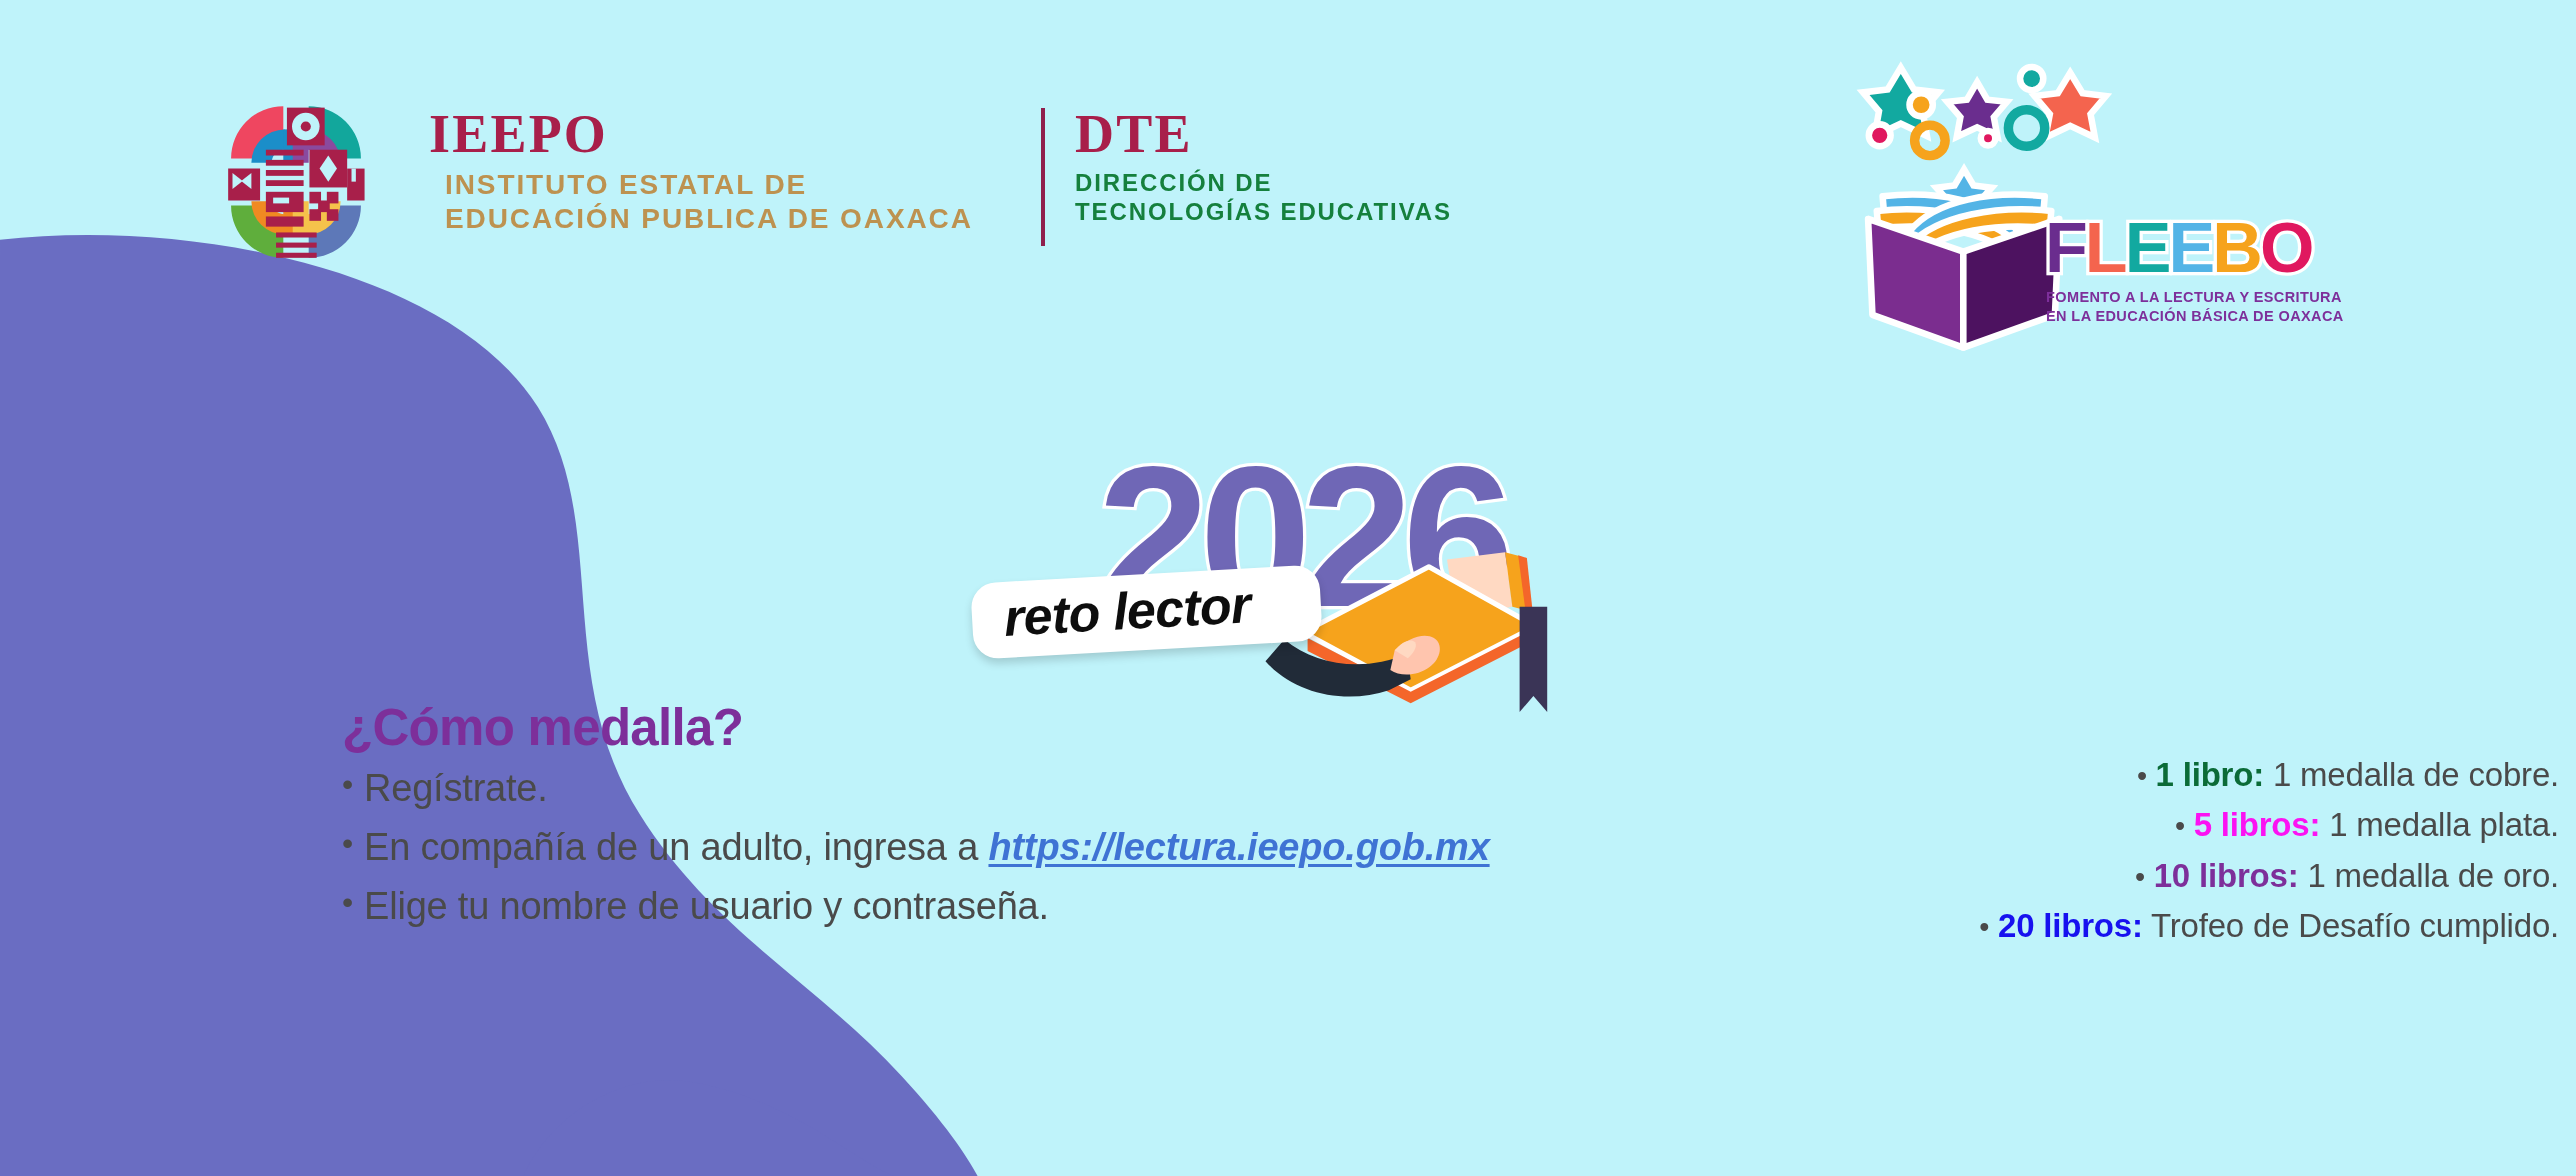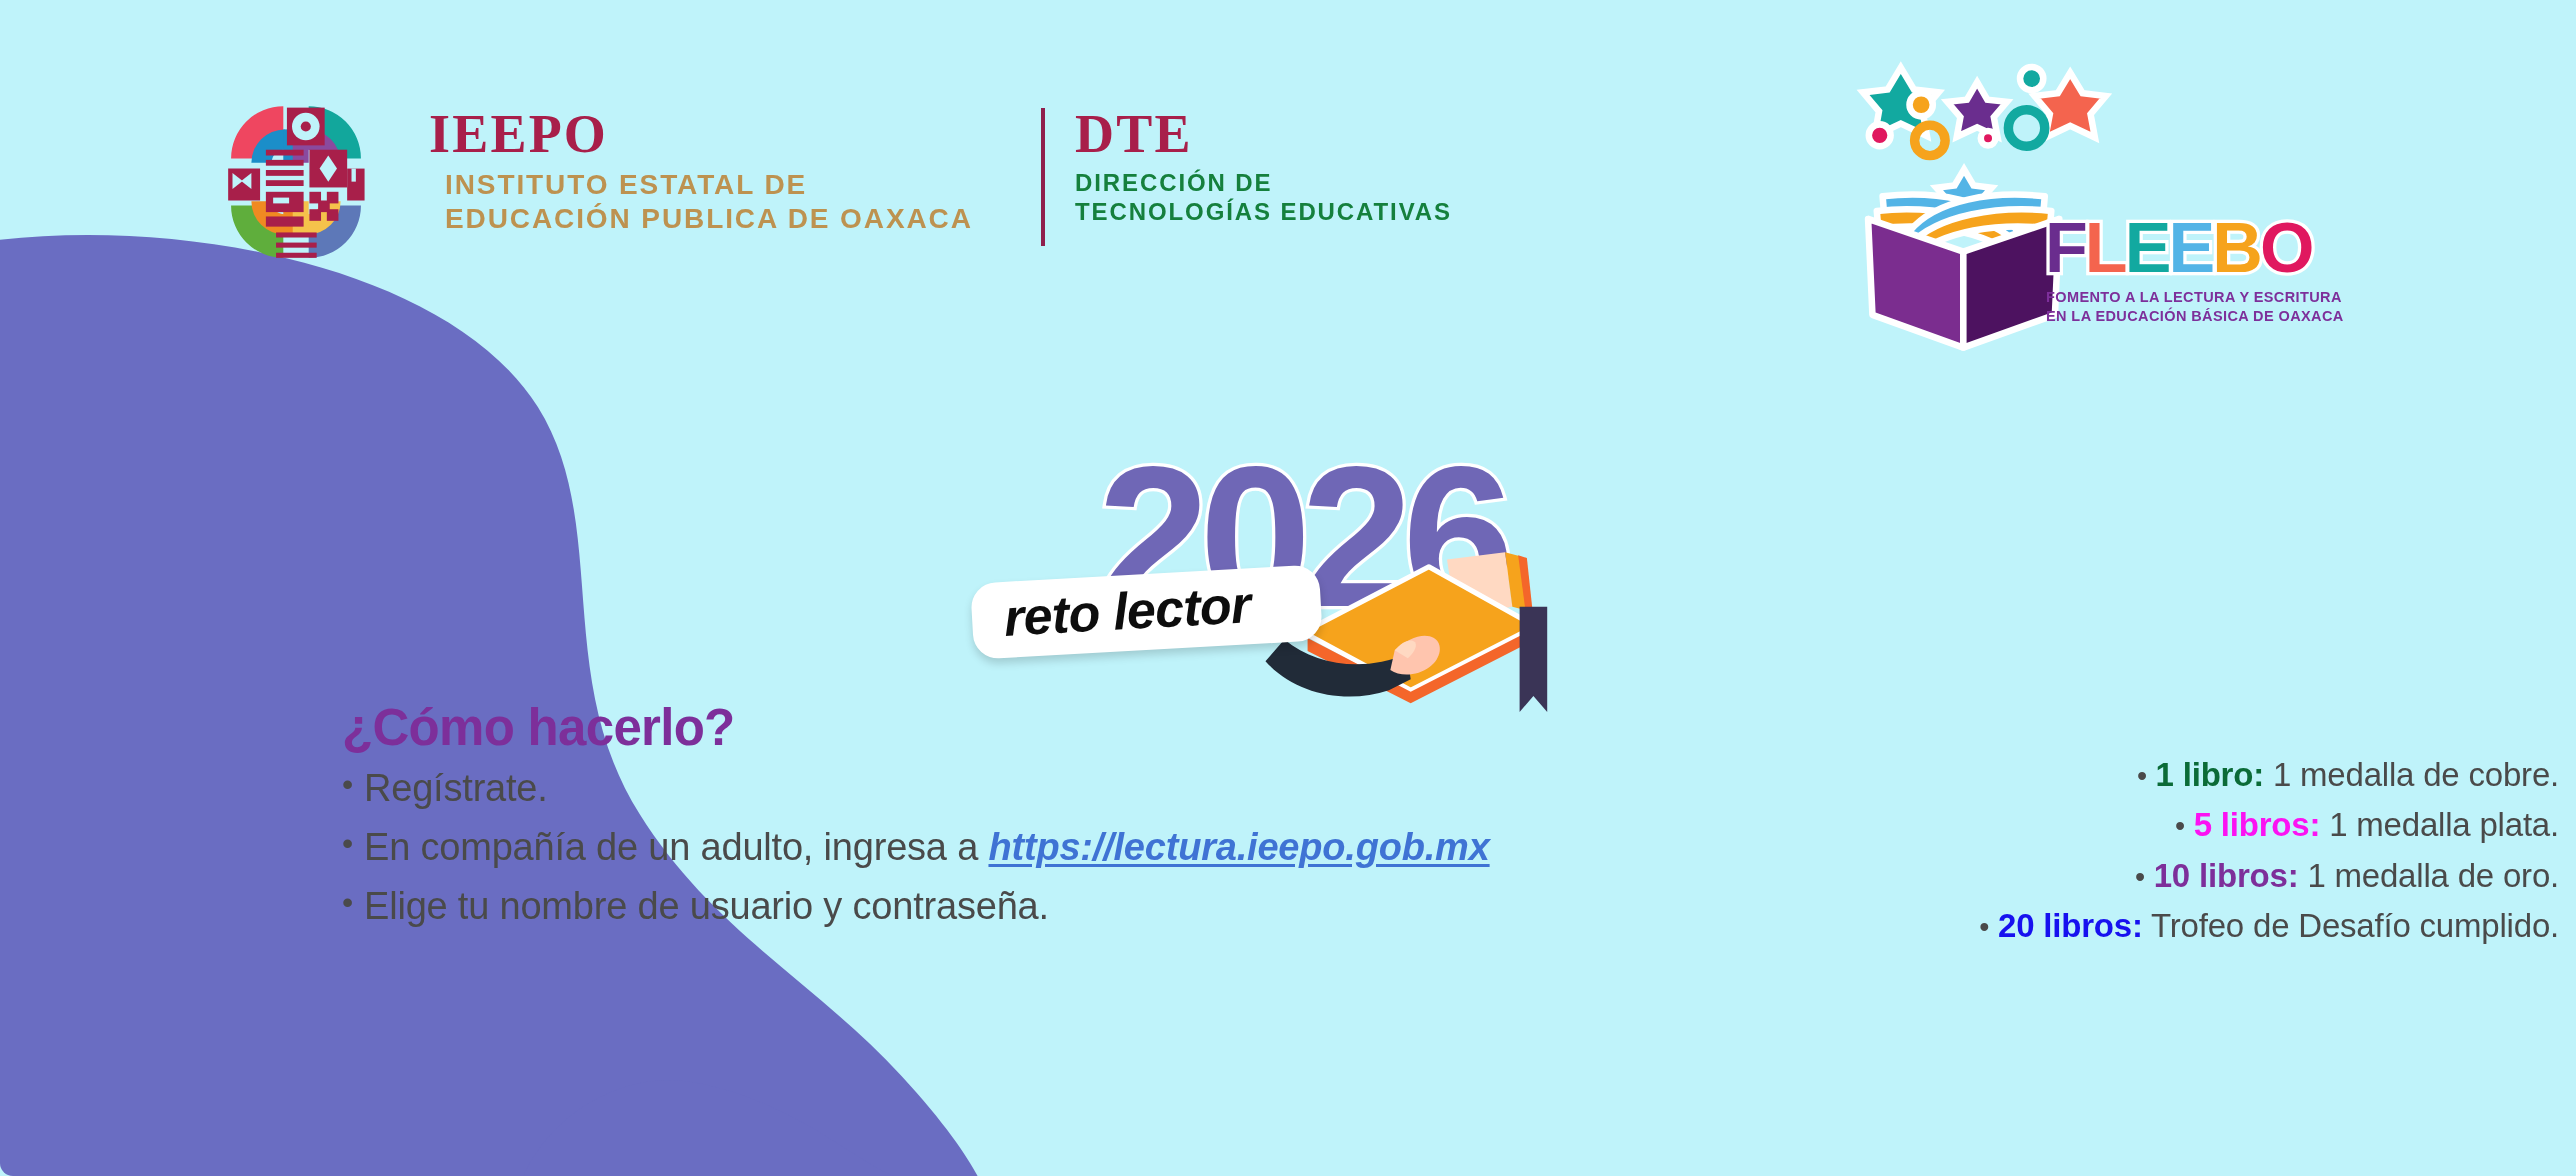--- a/index.html
+++ b/index.html
@@ -3,21 +3,21 @@
 <meta charset="utf-8">
 <style>
   html,body{margin:0;padding:0;}
   body{
     width:2576px;height:1176px;
     background:#bff3fa;
     font-family:"Liberation Sans", sans-serif;
     overflow:hidden;
     position:relative;
   }
-  .stage{position:absolute;inset:0;overflow:hidden;border-radius:13px;}
+  .stage{position:absolute;inset:0;overflow:hidden;}
 
   
   .blob{position:absolute;left:0;top:0;width:1381px;height:1176px;pointer-events:none;}
 
   
   .header{position:absolute;left:0;top:0;width:2576px;height:342px;}
 
   .ieepo-lock{position:absolute;left:218px;top:93px;width:156px;height:178px;}
   .ieepo-text{position:absolute;left:429px;top:109px;}
   .ieepo-title{
@@ -266,21 +266,21 @@
       <path d="M178,145 C196,128 218,120 232,128 C245,136 242,156 226,168 C210,180 186,182 172,172 Z" fill="#ffc5ae"></path>
       <path d="M178,145 C188,133 200,128 206,134 C210,140 203,150 196,156 Z" fill="#ffd9c2"></path>
     </svg>
 
     <div class="ribbon">
       <span>reto lector</span>
     </div>
   </div>
 
   <div class="howto">
-    <div class="howto-title">¿Cómo hacerlo?</div>
+    <div class="howto-title">¿Cómo medalla?</div>
     <ul>
       <li>
         <span>Regístrate.</span>
       </li>
       <li>
         <span>En compañía de un adulto, ingresa a </span><a class="url-link" href="#">https://lectura.ieepo.gob.mx</a>
       </li>
       <li>
         <span>Elige tu nombre de usuario y contraseña.</span>
       </li>

